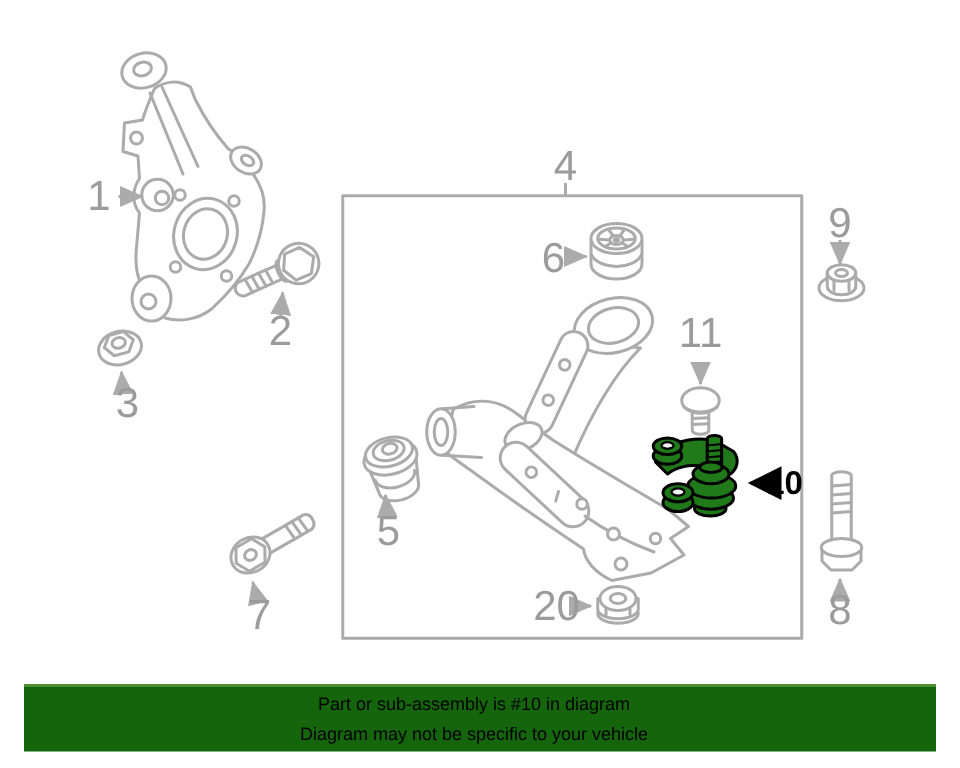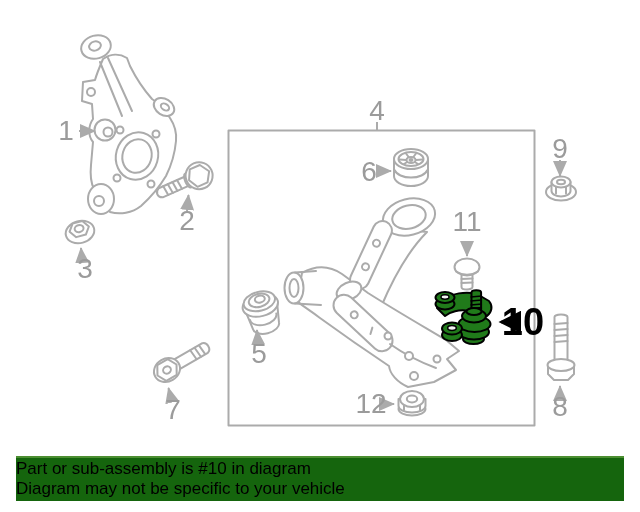--- a/index.html
+++ b/index.html
@@ -16,29 +16,29 @@
   .arb{stroke:#000;stroke-width:2.5;fill:none;}
   .hl{stroke:var(--highlight-stroke,#000);stroke-width:2;fill:var(--highlight-fill,#207a1a);stroke-linejoin:round;stroke-linecap:round;}
   .hln{stroke:var(--highlight-stroke,#000);stroke-width:1.5;fill:none;}
   .hlo{stroke:var(--highlight-stroke,#000);stroke-width:1.5;fill:#f2f2f2;}
   
   .num{
     position:absolute;transform:translate(-50%,-50%);
     font-size:28px;line-height:1;color:var(--label-text,#9b9b9b);
     white-space:nowrap;user-select:none;
   }
-  .num-hl{font-size:38px;font-weight:bold;color:#000;}
+  .num-hl{font-size:22px;font-weight:bold;color:#000;}
   
   .banner{
     position:absolute;left:16px;top:456px;width:608px;height:45px;
     background:var(--banner-bg,#15650d);
     border-top:2px solid var(--banner-edge,#4c8f31);
     box-sizing:border-box;color:var(--banner-text,#000);
   }
-  .banner-inner{width:552px;font-size:17px;line-height:20px;padding-top:1px;}
+  .banner-inner{width:552px;text-align:center;font-size:12px;line-height:20px;padding-top:1px;margin-left:24px;}
 </style>
 </head>
 <body>
 
 <div class="stage">
 
   <svg width="640" height="512" viewBox="0 0 640 512">
     <defs>
       <marker id="ah" markerWidth="9" markerHeight="8" refX="7.5" refY="4" orient="auto">
         <path d="M0,0.5 L8,4 L0,7.5 Z" fill="#ababab"></path>
@@ -204,21 +204,21 @@
   <div class="num" style="left:187px;top:221px">2</div>
   <div class="num" style="left:85px;top:269px">3</div>
   <div class="num" style="left:377px;top:111px">4</div>
   <div class="num" style="left:259px;top:354px">5</div>
   <div class="num" style="left:369px;top:172px">6</div>
   <div class="num" style="left:173px;top:410px">7</div>
   <div class="num" style="left:560px;top:407px">8</div>
   <div class="num" style="left:560px;top:149px">9</div>
   <div class="num num-hl" style="left:523px;top:322px">10</div>
   <div class="num" style="left:467px;top:222px">11</div>
-  <div class="num" style="left:371px;top:404px">12</div>
+  <div class="num" style="left:371px;top:404px">20</div>
 
   <div class="banner">
     <div class="banner-inner">
       <div>Part or sub-assembly is #10 in diagram</div>
       <div>Diagram may not be specific to your vehicle</div>
     </div>
   </div>
 
 </div>
 

